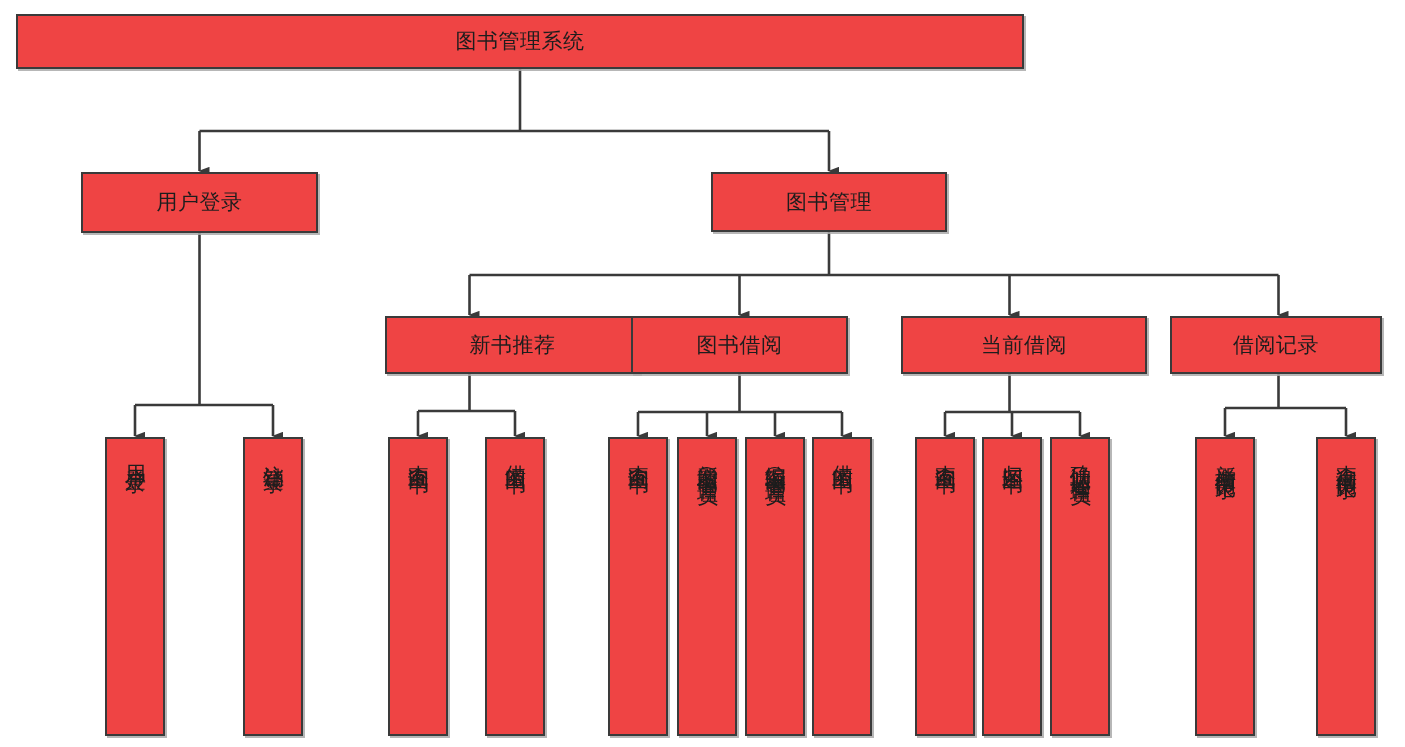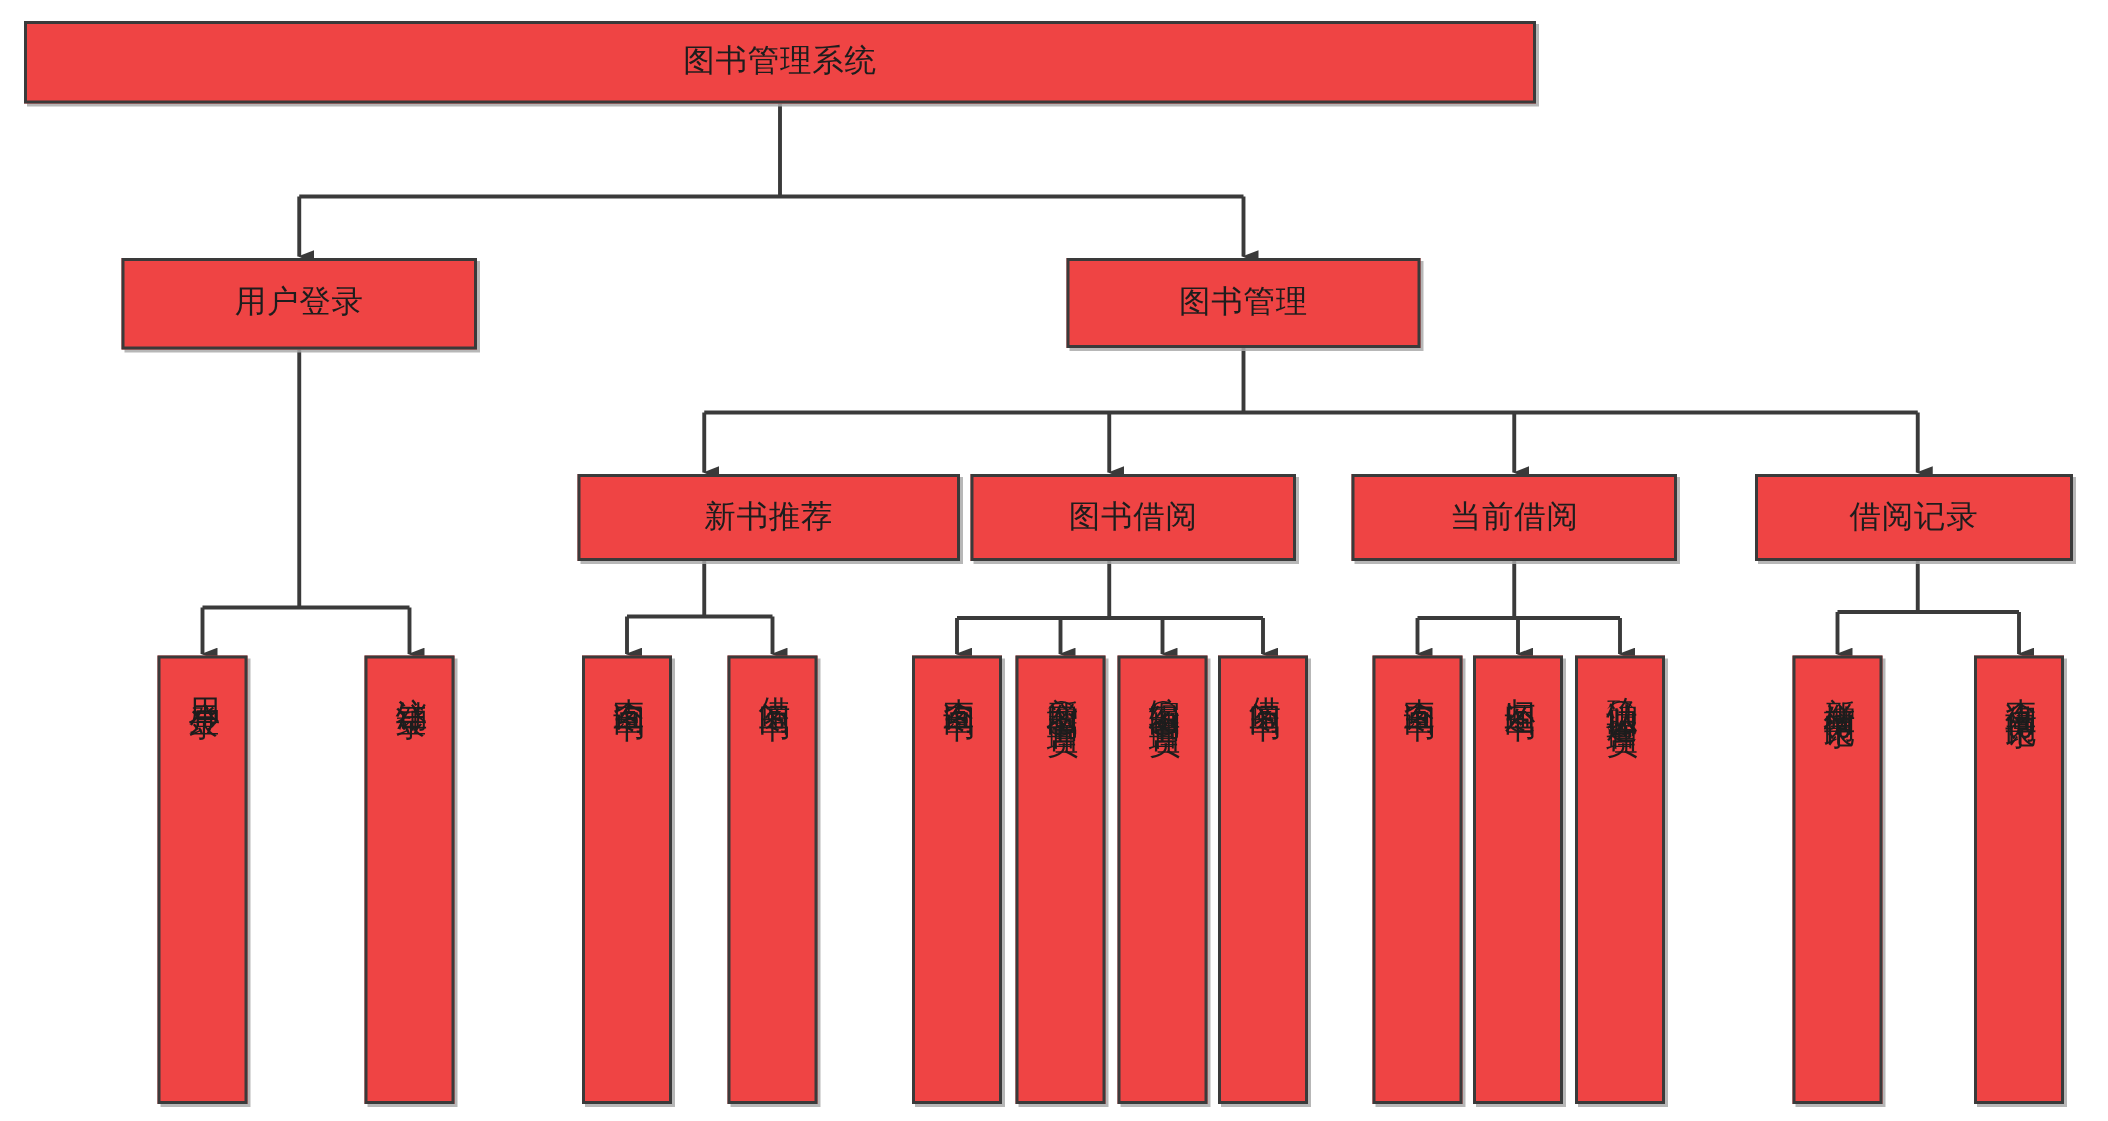--- a/index.html
+++ b/index.html
@@ -122,24 +122,24 @@
       </div>
       <div class="node" id="node-login" style="left: 81px; top: 172px; width: 237px; height: 61px;">
         <span class="label">用户登录</span>
       </div>
       <div class="node" id="node-bookmgmt" style="left: 711px; top: 172px; width: 236px; height: 60px; justify-content: center;">
         <span class="label">图书管理</span>
       </div>
       <div class="node" id="node-newbook" style="left: 361px; top: 316px; width: 255px; height: 58px; margin-left: 24px;">
         <span class="label">新书推荐</span>
       </div>
-      <div class="node" id="node-borrow" style="left: 647px; top: 316px; width: 217px; height: 58px;">
+      <div class="node" id="node-borrow" style="left: 631px; top: 316px; width: 217px; height: 58px;">
         <span class="label">图书借阅</span>
       </div>
-      <div class="node" id="node-current" style="left: 901px; top: 316px; width: 217px; height: 58px;">
+      <div class="node" id="node-current" style="left: 901px; top: 316px; width: 246px; height: 58px;">
         <span class="label">当前借阅</span>
       </div>
       <div class="node" id="node-records" style="left: 1170px; top: 316px; width: 212px; height: 58px;">
         <span class="label">借阅记录</span>
       </div>
       <div class="node vertical" id="node-leaf-login" style="left: 105px; top: 437px; width: 60px; height: 299px;">
         <span class="label">用户登录</span>
       </div>
       <div class="node vertical" id="node-leaf-logout" style="left: 243px; top: 437px; width: 60px; height: 299px;">
         <span class="label">注销登录</span>

